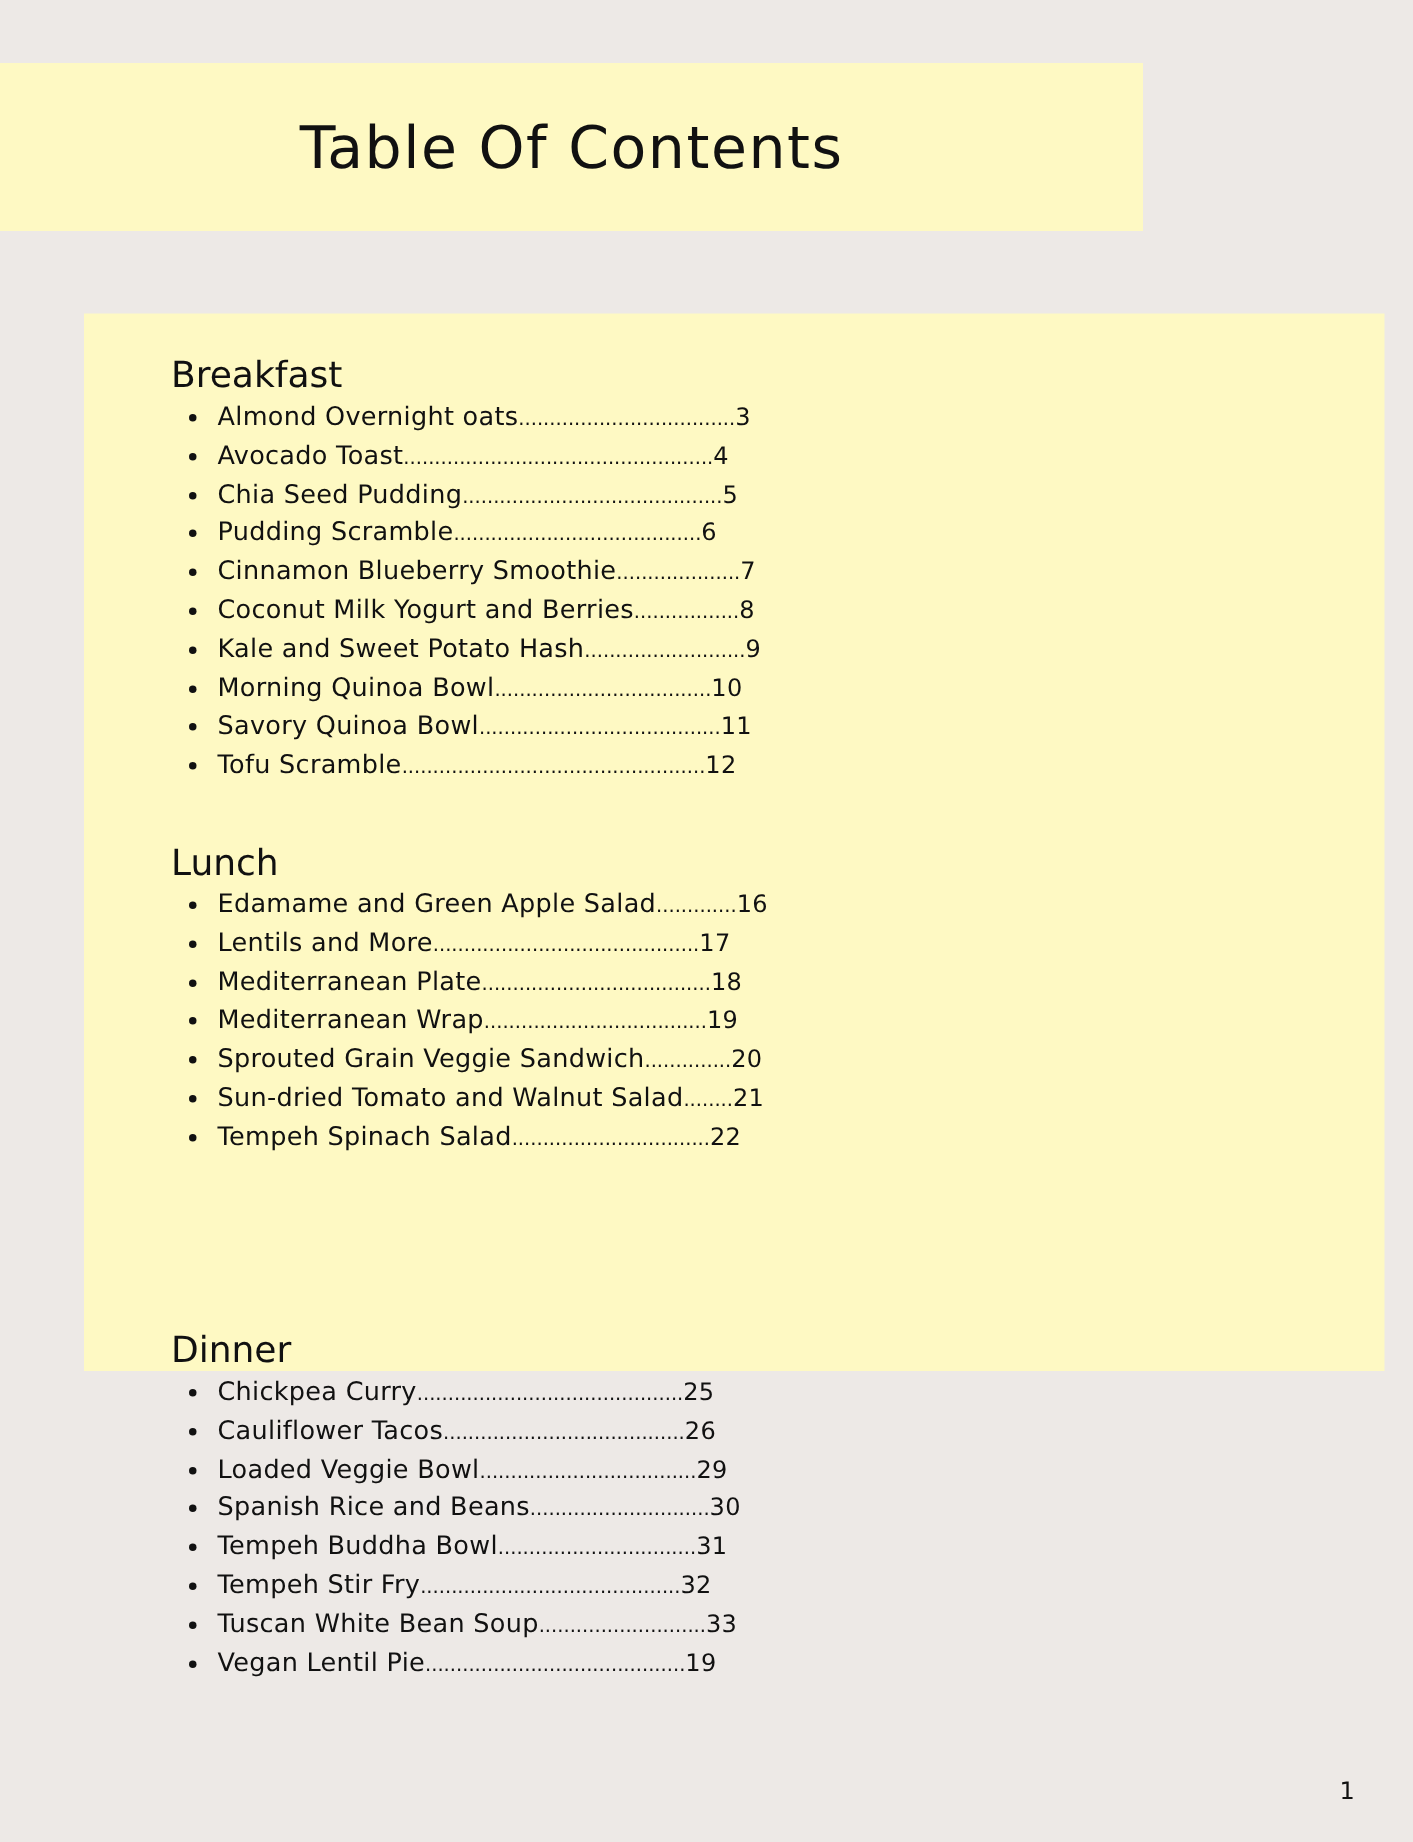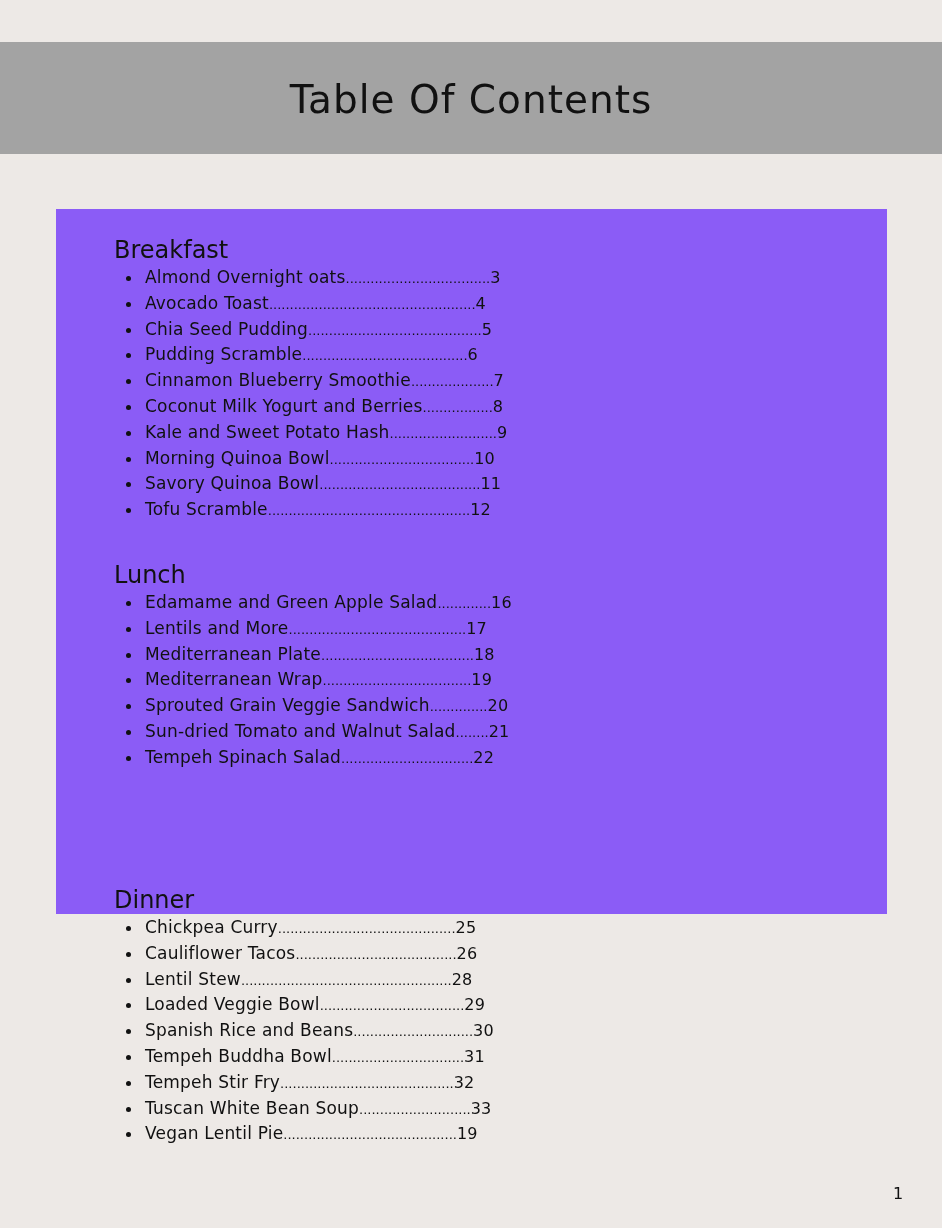--- a/index.html
+++ b/index.html
@@ -6,35 +6,36 @@
   body {
     width: 942px; height: 1228px;
     background: #ede9e6;
     position: relative;
     overflow: hidden;
     font-family: "DejaVu Sans", sans-serif;
     color: #111;
   }
   .header-band {
     position: absolute; left: 0; top: 42px;
-    width: 942px; height: 112px;
-    background: #a3a3a3;
+    width: 762px; height: 112px;
+    background: #fef9c3;
     display: flex; align-items: center; justify-content: center;
   }
   .page-title {
     font-size: 39px; letter-spacing: 1px;
     font-weight: normal; margin: 0;
     font-family: "DejaVu Sans", sans-serif;
     transform: scaleX(1.0);
     padding-top: 2px;
   }
   .content-panel {
     position: absolute; left: 56px; top: 209px;
     width: 831px; height: 705px;
-    background: #8b5cf6;
+    background: #fef9c3;
+    padding-left: 36px;
   }
   .section { position: absolute; left: 58px; }
   .section-heading {
     font-size: 24px; margin: 0; font-weight: normal;
     line-height: 30px; height: 30px;
   }
   ul.toc-list {
     list-style: none; margin: 0; padding: 0;
   }
   .toc-item {
@@ -93,21 +94,20 @@
         <li class="toc-item"><span class="bullet"></span><span class="title">Sun-dried Tomato and Walnut Salad</span><span class="dots">........</span><span class="page">21</span></li>
         <li class="toc-item"><span class="bullet"></span><span class="title">Tempeh Spinach Salad</span><span class="dots">................................</span><span class="page">22</span></li>
       </ul>
   </div>
 
   <div class="section" style="top:676px;">
     <h2 class="section-heading">Dinner</h2>
     <ul class="toc-list" id="list-2">
         <li class="toc-item"><span class="bullet"></span><span class="title">Chickpea Curry</span><span class="dots">...........................................</span><span class="page">25</span></li>
         <li class="toc-item"><span class="bullet"></span><span class="title">Cauliflower Tacos</span><span class="dots">.......................................</span><span class="page">26</span></li>
-        <li class="toc-item"><span class="bullet"></span><span class="title">Lentil Stew</span><span class="dots">...................................................</span><span class="page">28</span></li>
         <li class="toc-item"><span class="bullet"></span><span class="title">Loaded Veggie Bowl</span><span class="dots">...................................</span><span class="page">29</span></li>
         <li class="toc-item"><span class="bullet"></span><span class="title">Spanish Rice and Beans</span><span class="dots">.............................</span><span class="page">30</span></li>
         <li class="toc-item"><span class="bullet"></span><span class="title">Tempeh Buddha Bowl</span><span class="dots">................................</span><span class="page">31</span></li>
         <li class="toc-item"><span class="bullet"></span><span class="title">Tempeh Stir Fry</span><span class="dots">..........................................</span><span class="page">32</span></li>
         <li class="toc-item"><span class="bullet"></span><span class="title">Tuscan White Bean Soup</span><span class="dots">...........................</span><span class="page">33</span></li>
         <li class="toc-item"><span class="bullet"></span><span class="title">Vegan Lentil Pie</span><span class="dots">..........................................</span><span class="page">19</span></li>
       </ul>
   </div>
 
 </div>

